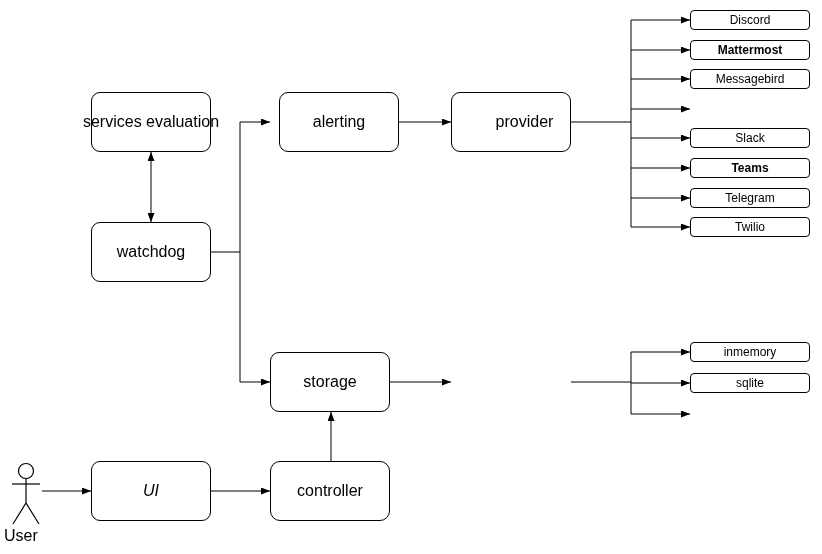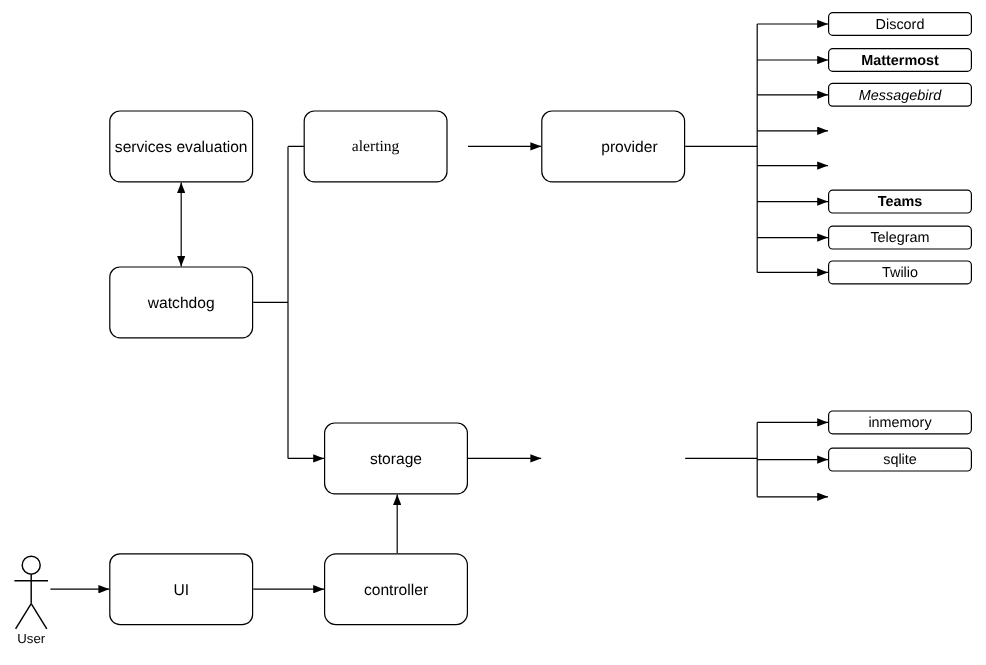--- a/index.html
+++ b/index.html
@@ -17,21 +17,21 @@
     position: absolute;
     width: 120px;
     height: 60px;
     box-sizing: border-box;
     border: 1px solid #000000;
     border-radius: 9px;
     background: #ffffff;
     display: flex;
     align-items: center;
     justify-content: center;
-    font-size: 13px;
+    font-size: 16px;
     white-space: nowrap;
     text-align: center;
   }
   .leaf {
     position: absolute;
     width: 120px;
     height: 20px;
     box-sizing: border-box;
     border: 1px solid #000000;
     border-radius: 4px;
@@ -40,22 +40,22 @@
     align-items: center;
     justify-content: center;
     font-size: 12px;
     white-space: nowrap;
   }
   .actor-label {
     position: absolute;
     left: 4px;
     top: 527px;
     width: 44px;
-    text-align: center;
-    font-size: 11px;
+    text-align: left;
+    font-size: 16px;
   }
 </style>
 </head>
 <body>
 
 <div class="canvas">
 
   <svg class="wires" width="822" height="554" viewBox="0 0 822 554">
     <defs>
       <marker id="ah-end" markerWidth="9" markerHeight="7" refX="9" refY="3.5" orient="auto" markerUnits="userSpaceOnUse">
@@ -107,29 +107,30 @@
       <circle cx="26" cy="471" r="7.5" fill="#ffffff"></circle>
       <path d="M26,478.5 V503"></path>
       <path d="M12,484 H40"></path>
       <path d="M26,503 L13,524"></path>
       <path d="M26,503 L39,524"></path>
     </g>
   </svg>
 
   <div class="node" style="left:91px; top:92px;">services evaluation</div>
   <div class="node" style="left:91px; top:222px;">watchdog</div>
-  <div class="node" style="left:253px; top:92px;font-family:Liberation Serif, serif;">alerting</div>
+  <div class="node" style="left:279px; top:92px;">alerting</div>
   <div class="node" style="left:451px; top:92px;padding-left:27px;">provider</div>
   <div class="node" style="left:270px; top:352px;">storage</div>
-  <div class="node" style="left:91px; top:461px;">UI</div>
+  <div class="node" style="left:91px; top:461px;font-style:italic;">UI</div>
   <div class="node" style="left:270px; top:461px;border-radius:10px;">controller</div>
 
   <div class="leaf" style="left:690px; top:10px;">Discord</div>
   <div class="leaf" style="left:690px; top:40px;font-weight:bold;">Mattermost</div>
-  <div class="leaf" style="left:690px; top:69px;font-style:italic;">Messagebird</div>
+  <div class="leaf" style="left:690px; top:69px;">Messagebird</div>
+  <div class="leaf" style="left:690px; top:128px;">Slack</div>
   <div class="leaf" style="left:690px; top:158px;font-weight:bold;">Teams</div>
   <div class="leaf" style="left:690px; top:188px;">Telegram</div>
   <div class="leaf" style="left:690px; top:217px;">Twilio</div>
 
   <div class="leaf" style="left:690px; top:342px;">inmemory</div>
   <div class="leaf" style="left:690px; top:373px;">sqlite</div>
 
   <div class="actor-label">User</div>
 
 </div>

